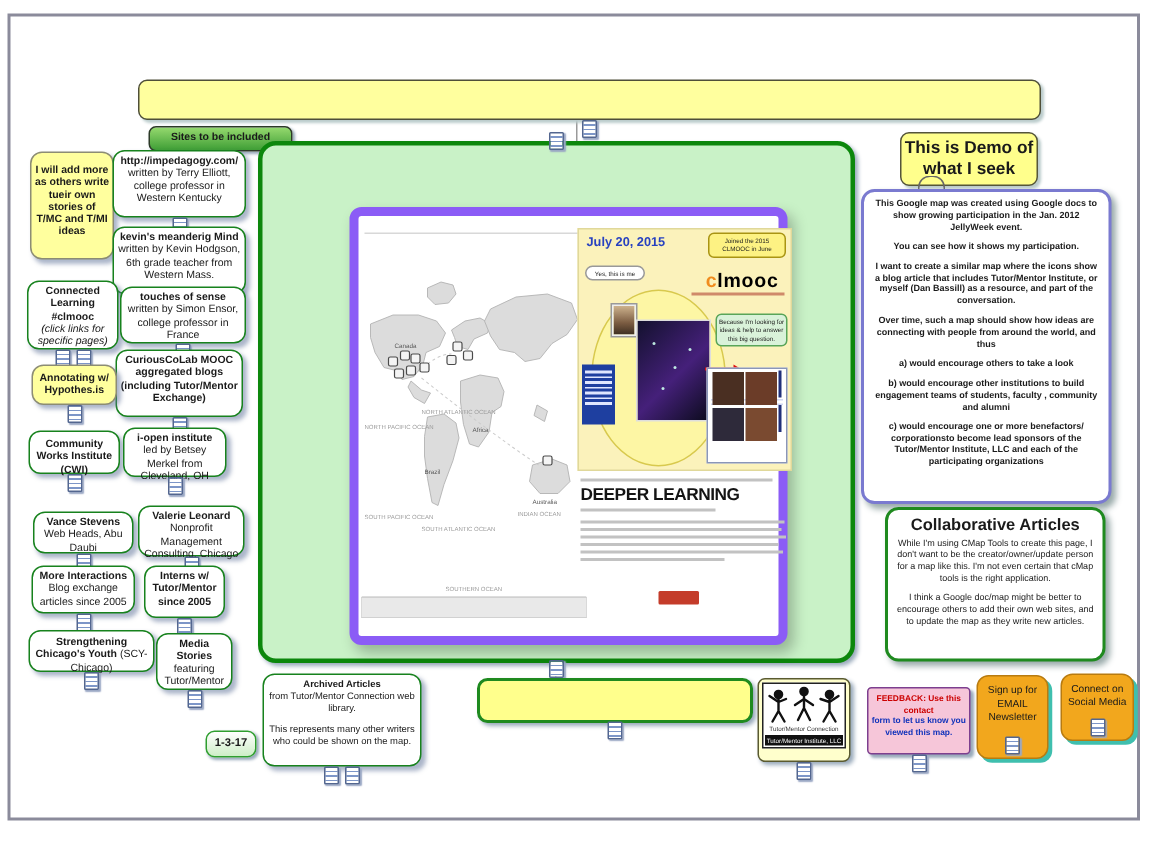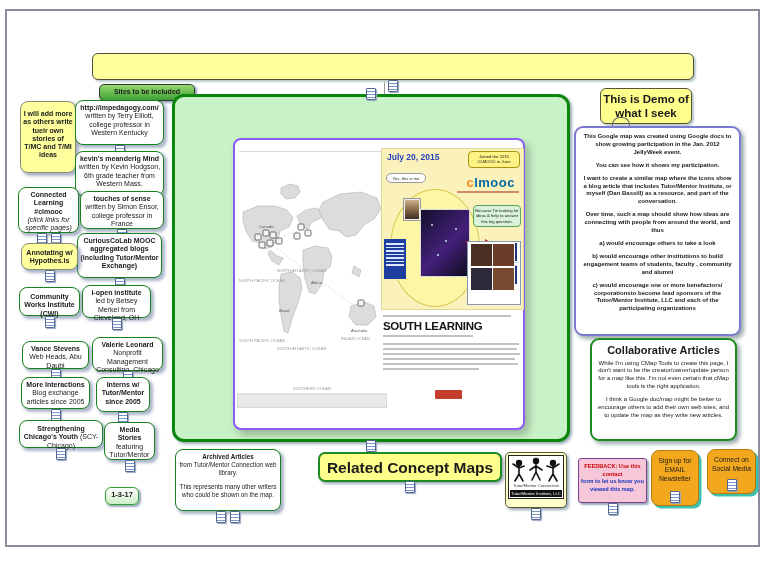--- a/index.html
+++ b/index.html
@@ -20,29 +20,29 @@
        border:1px solid #53668f;border-radius:1px;box-shadow:1px 1px 1px #9aa7c4;
        left:calc(50% - 5px);bottom:-13px;}
   .ric.in{bottom:2px;}
   .ric.l2{left:calc(50% - 12px);}
   .ric.r2{left:calc(50% + 2px);}
   .gbadge{position:absolute;border-radius:5px;border:1.3px solid #2d3a28;
           background:linear-gradient(180deg,#95d96e,#3f9e36);
           font-weight:bold;font-size:7px;text-align:center;box-shadow:1.5px 1.5px 2px #9ab;}
   .datebadge{position:absolute;border-radius:6px;border:1.5px solid #2e9e2e;
           background:linear-gradient(180deg,#ffffff,#cdeec6);
-          font-weight:bold;font-size:7.5px;text-align:center;line-height:14px;box-shadow:1.5px 1.5px 2px #9ab;}
+          font-weight:bold;font-size:7.5px;text-align:center;line-height:14px;box-shadow:1.5px 1.5px 2px #9ab;margin-left:32px;}
   .conn{position:absolute;background:#9a9a9a;}
   .title-box{left:92px;top:53px;width:602px;height:27px;background:#ffff9e;
              border:1.6px solid #4f4f38;border-radius:6px;font-weight:bold;
              font-size:12.6px;line-height:25px;box-shadow:2px 2px 2px #bcc;}
   .panel{left:172px;top:94px;width:398px;height:348px;background:#c9f2c7;
          border:3px solid #0c870c;border-radius:12px;box-shadow:2px 2px 3px #9ab;}
   .shot{left:233px;top:138px;width:292px;height:292px;background:#fff;
-        border:2px solid #8b5cf6;box-shadow:4px 5px 9px rgba(0,0,0,.25);}
+        border:6px solid #8b5cf6;box-shadow:4px 5px 9px rgba(0,0,0,.25);}
   .demoT{left:575px;top:88px;width:92px;height:36px;background:#ffff8c;
          border:1.6px solid #55553a;border-radius:6px;font-weight:bold;
          font-size:11.5px;line-height:1.25;padding-top:3px;box-shadow:2px 2px 2px #bcc;margin-left:25px;}
   .demoB{left:574px;top:126px;width:167px;height:210px;background:#fff;
          border:2px solid #7a7ad0;border-radius:9px;box-shadow:3px 3px 4px #9aa;
          font-size:6px;font-weight:bold;line-height:1.32;padding:5px 6px;}
   .demoB p{margin:0 0 5px 0;}
   .collab{left:590px;top:338px;width:147px;height:103px;background:#fff;
           border:2px solid #1f8a1f;border-radius:9px;box-shadow:3px 3px 4px #9aa;
           font-size:6px;line-height:1.32;padding:3px 5px;}
@@ -69,21 +69,21 @@
   .shot-rule{position:absolute;left:4px;top:11px;width:284px;height:1px;background:#d8d8d8;}
   .collage{position:absolute;left:146px;top:8px;width:141px;height:160px;
            background:#fbf2bb;border:1px solid #e0d89a;}
   .c-date{position:absolute;left:5px;top:3px;font-weight:bold;font-size:8.5px;color:#2741c0;}
   .c-bubTop{position:absolute;right:3px;top:2px;width:48px;background:#fdf283;
             border:1px solid #a99413;border-radius:4px;font-size:4.2px;line-height:1.25;padding:2px 1px;text-align:center;}
   .c-bubLeft{position:absolute;left:4px;top:24px;width:36px;background:#fff;
              border:1px solid #999;border-radius:5px;font-size:4.2px;line-height:1.3;padding:1.5px 1px;text-align:center;}
   .c-logo{position:absolute;right:8px;top:26px;font-weight:bold;font-size:13px;letter-spacing:.5px;}
   .c-logo .o{color:#f08c1e;}
-  .c-logo .g{color:#0369a1;}
+  .c-logo .g{color:#000000;}
   .c-tag{position:absolute;right:4px;top:42px;width:62px;height:2px;background:#cf8a6a;}
   .c-ellipse{position:absolute;left:8px;top:40px;width:88px;height:116px;background:#fdf6a4;
              border:1px solid #d8c94e;border-radius:50%;}
   .c-portrait{position:absolute;left:22px;top:50px;width:14px;height:19px;
               background:linear-gradient(180deg,#cdb28d,#7a5b41 60%,#3e2f22);border:1px solid #eee;box-shadow:0 0 0 1px #999;}
   .c-space{position:absolute;left:38px;top:60px;width:48px;height:66px;border:1px solid #ddd;
            background:linear-gradient(135deg,#13112e,#45207a 55%,#0b0b1c);}
   .c-spark{position:absolute;width:2px;height:2px;border-radius:50%;background:#cfe;opacity:.9;}
   .c-arrow{position:absolute;left:84px;top:92px;width:20px;height:2px;background:#e01010;}
   .c-arrow:after{content:"";position:absolute;right:-4px;top:-2.5px;border-left:5px solid #e01010;
@@ -295,21 +295,21 @@
       <span class="c-photos">
         <span class="c-ph" style="background:#4a2f22;"></span><span class="c-ph" style="background:#6b3c28;"></span>
         <span class="c-ph" style="background:#2e2a3a;"></span><span class="c-ph" style="background:#7a4a30;"></span>
         <span class="c-cap"><i></i><i></i></span>
       </span>
     </div>
 
     <div class="blog">
       <div class="bbar" style="width:128px;"></div>
       <div class="blog-h">
-        <span class="blk">SOUTH LEARNING</span>
+        <span class="blk">DEEPER LEARNING</span>
       </div>
       <div class="bbar" style="width:90px;"></div>
       <div style="margin-top:6px;">
         <div class="bbar" style="width:136px;"></div>
           <div class="bbar" style="width:134px;"></div>
         <div class="bbar" style="width:137px;"></div>
           <div class="bbar" style="width:132px;"></div>
         <div class="bbar" style="width:135px;"></div>
           <div class="bbar" style="width:96px;"></div>
       </div>
@@ -340,21 +340,20 @@
 
   <div class="box white archived">
     <span class="t blk">Archived Articles</span>
     <span class="blk">from Tutor/Mentor Connection web library.</span>
     <span class="blk" style="margin-top:5px;">This represents many other writers who could be shown on the map.</span>
     <span class="ric l2"></span>
     <span class="ric r2"></span>
   </div>
 
   <div class="box related">
-    <span>Related Concept Maps</span>
     <span class="ric"></span>
   </div>
 
   <div class="box logoB">
     <div class="logoInner">
       <svg width="54" height="28" viewBox="0 0 54 28" style="position:absolute;left:0;top:1px;">
         <g stroke="#111" stroke-width="1.6" stroke-linecap="round" fill="none">
           <circle cx="10" cy="6" r="2.4" fill="#111"></circle>
             <path d="M10,9 L10,17 M10,11 L4,7 M10,11 L15,9 M10,17 L6,24 M10,17 L14,24"></path>
           <circle cx="27" cy="4" r="2.4" fill="#111"></circle>

